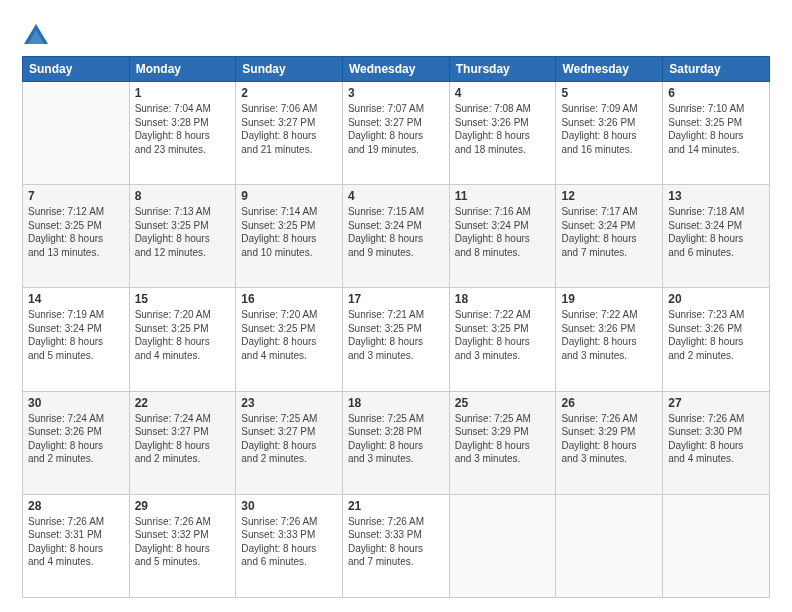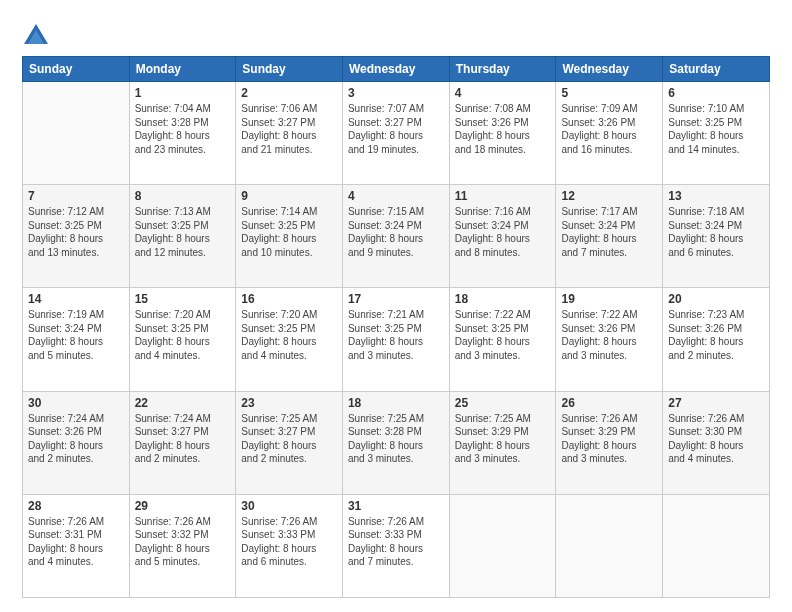--- a/index.html
+++ b/index.html
@@ -261,21 +261,21 @@
           </td>
           <td>
             <span class="day-num">29</span>
             <div class="day-info">Sunrise: 7:26 AM<br>Sunset: 3:32 PM<br>Daylight: 8 hours<br>and 5 minutes.</div>
           </td>
           <td>
             <span class="day-num">30</span>
             <div class="day-info">Sunrise: 7:26 AM<br>Sunset: 3:33 PM<br>Daylight: 8 hours<br>and 6 minutes.</div>
           </td>
           <td>
-            <span class="day-num">31</span>
+            <span class="day-num">21</span>
             <div class="day-info">Sunrise: 7:26 AM<br>Sunset: 3:33 PM<br>Daylight: 8 hours<br>and 7 minutes.</div>
           </td>
           <td class="empty"></td>
           <td class="empty"></td>
           <td class="empty"></td>
         </tr>
       </tbody>
   </table>
 </div>
 

